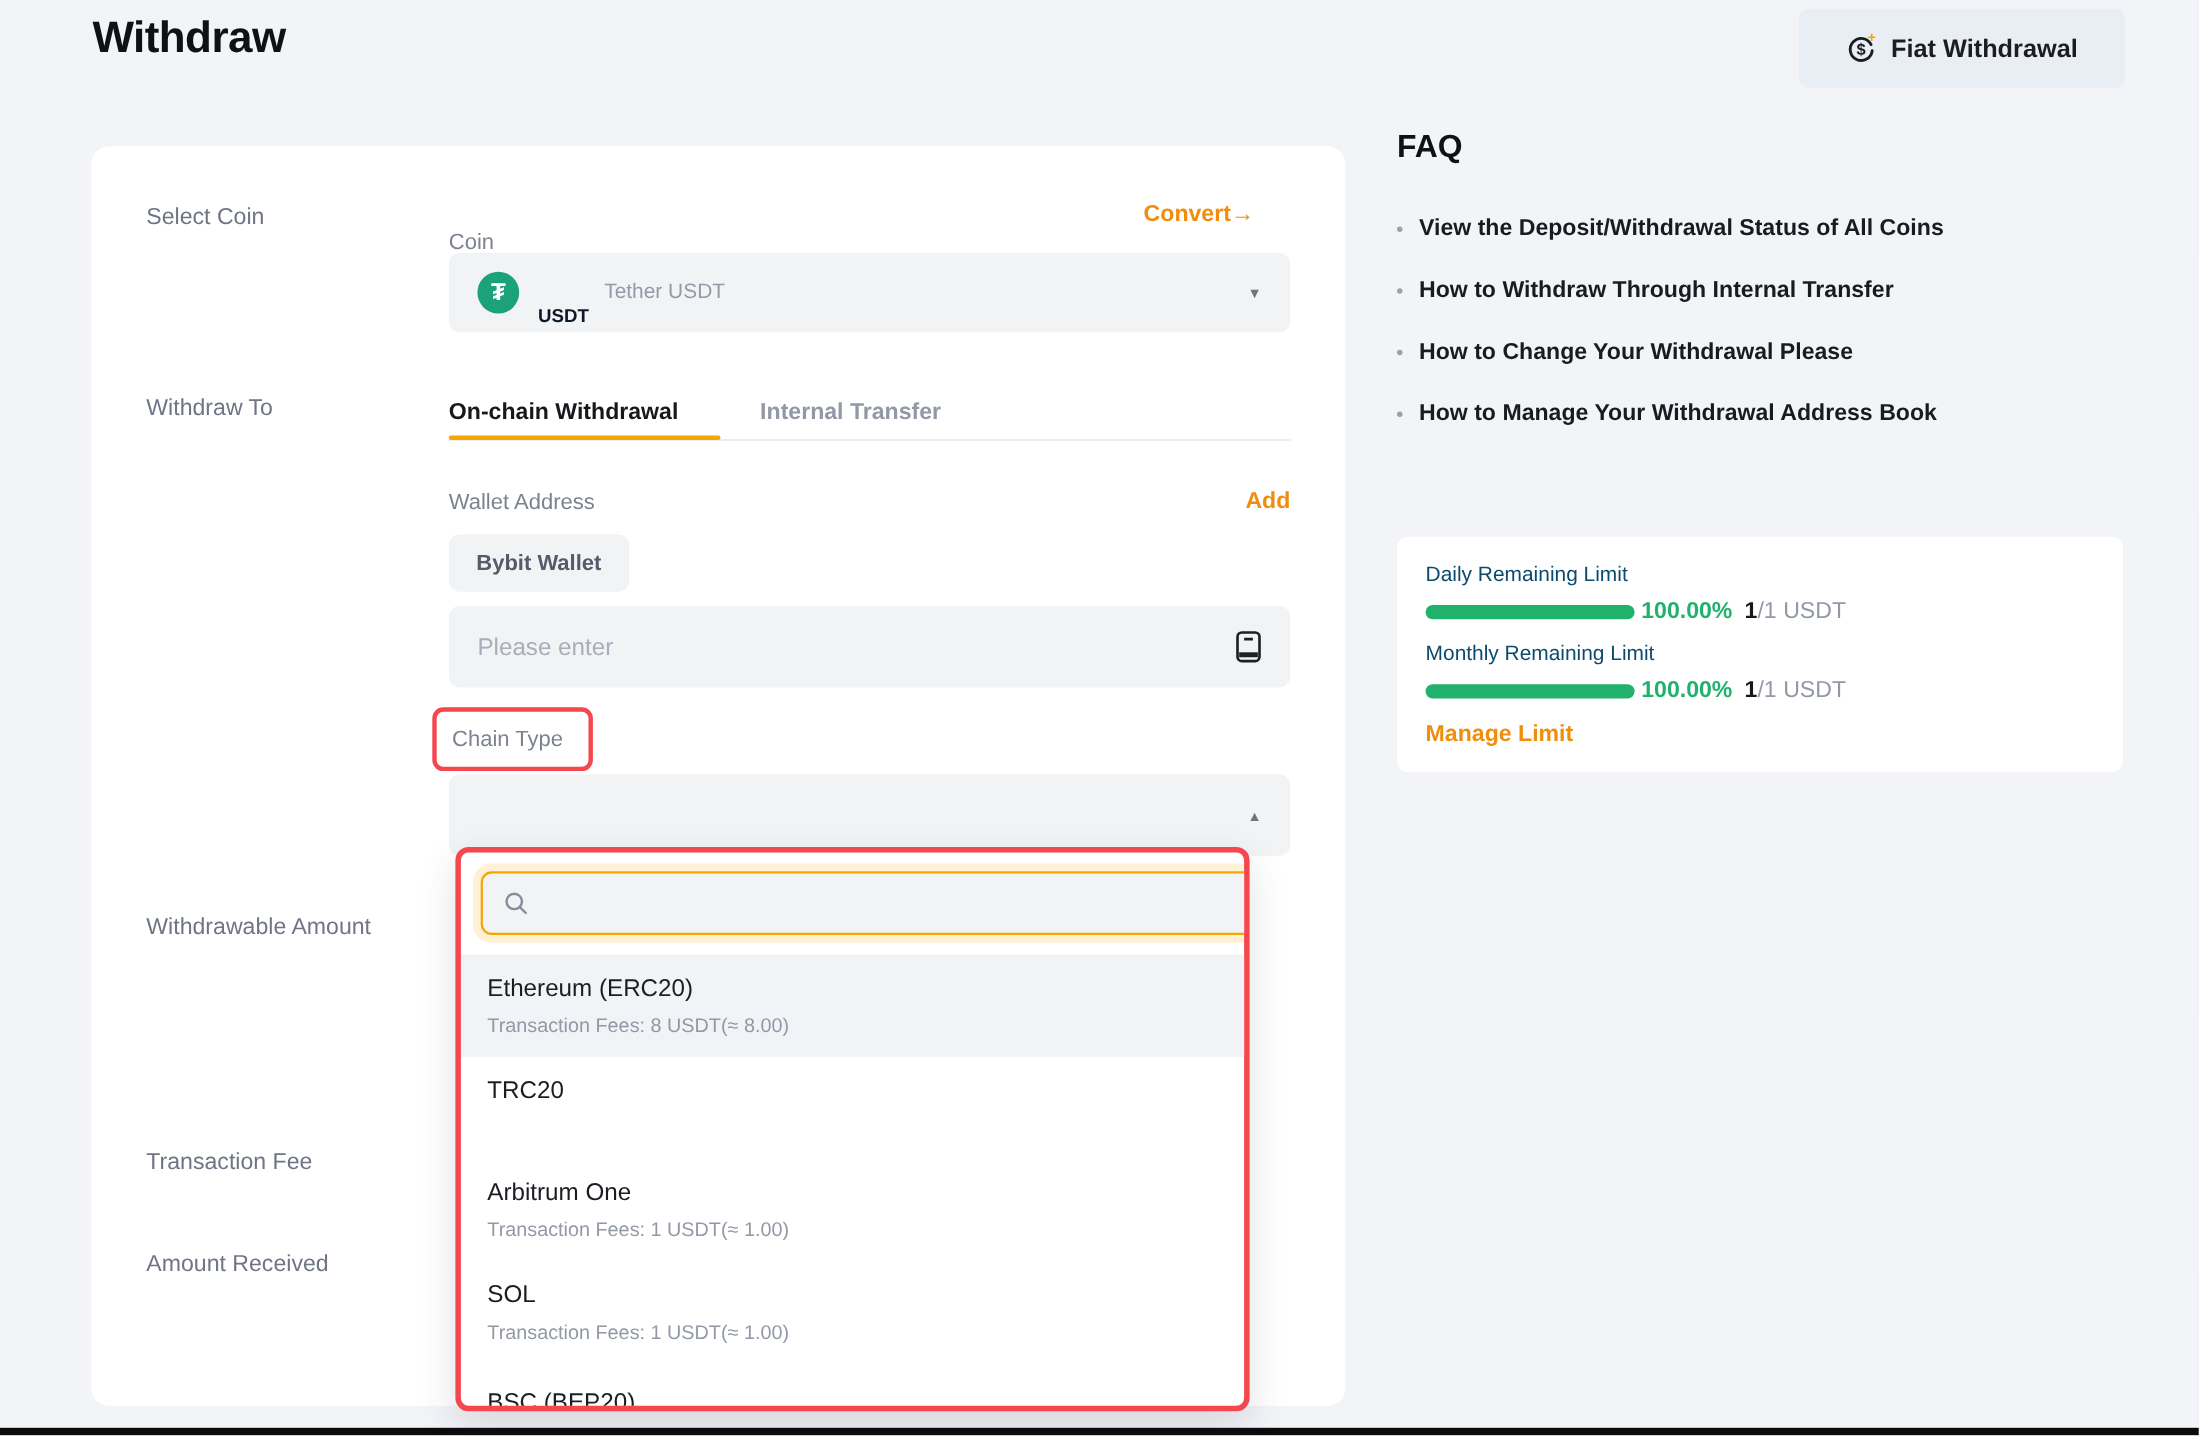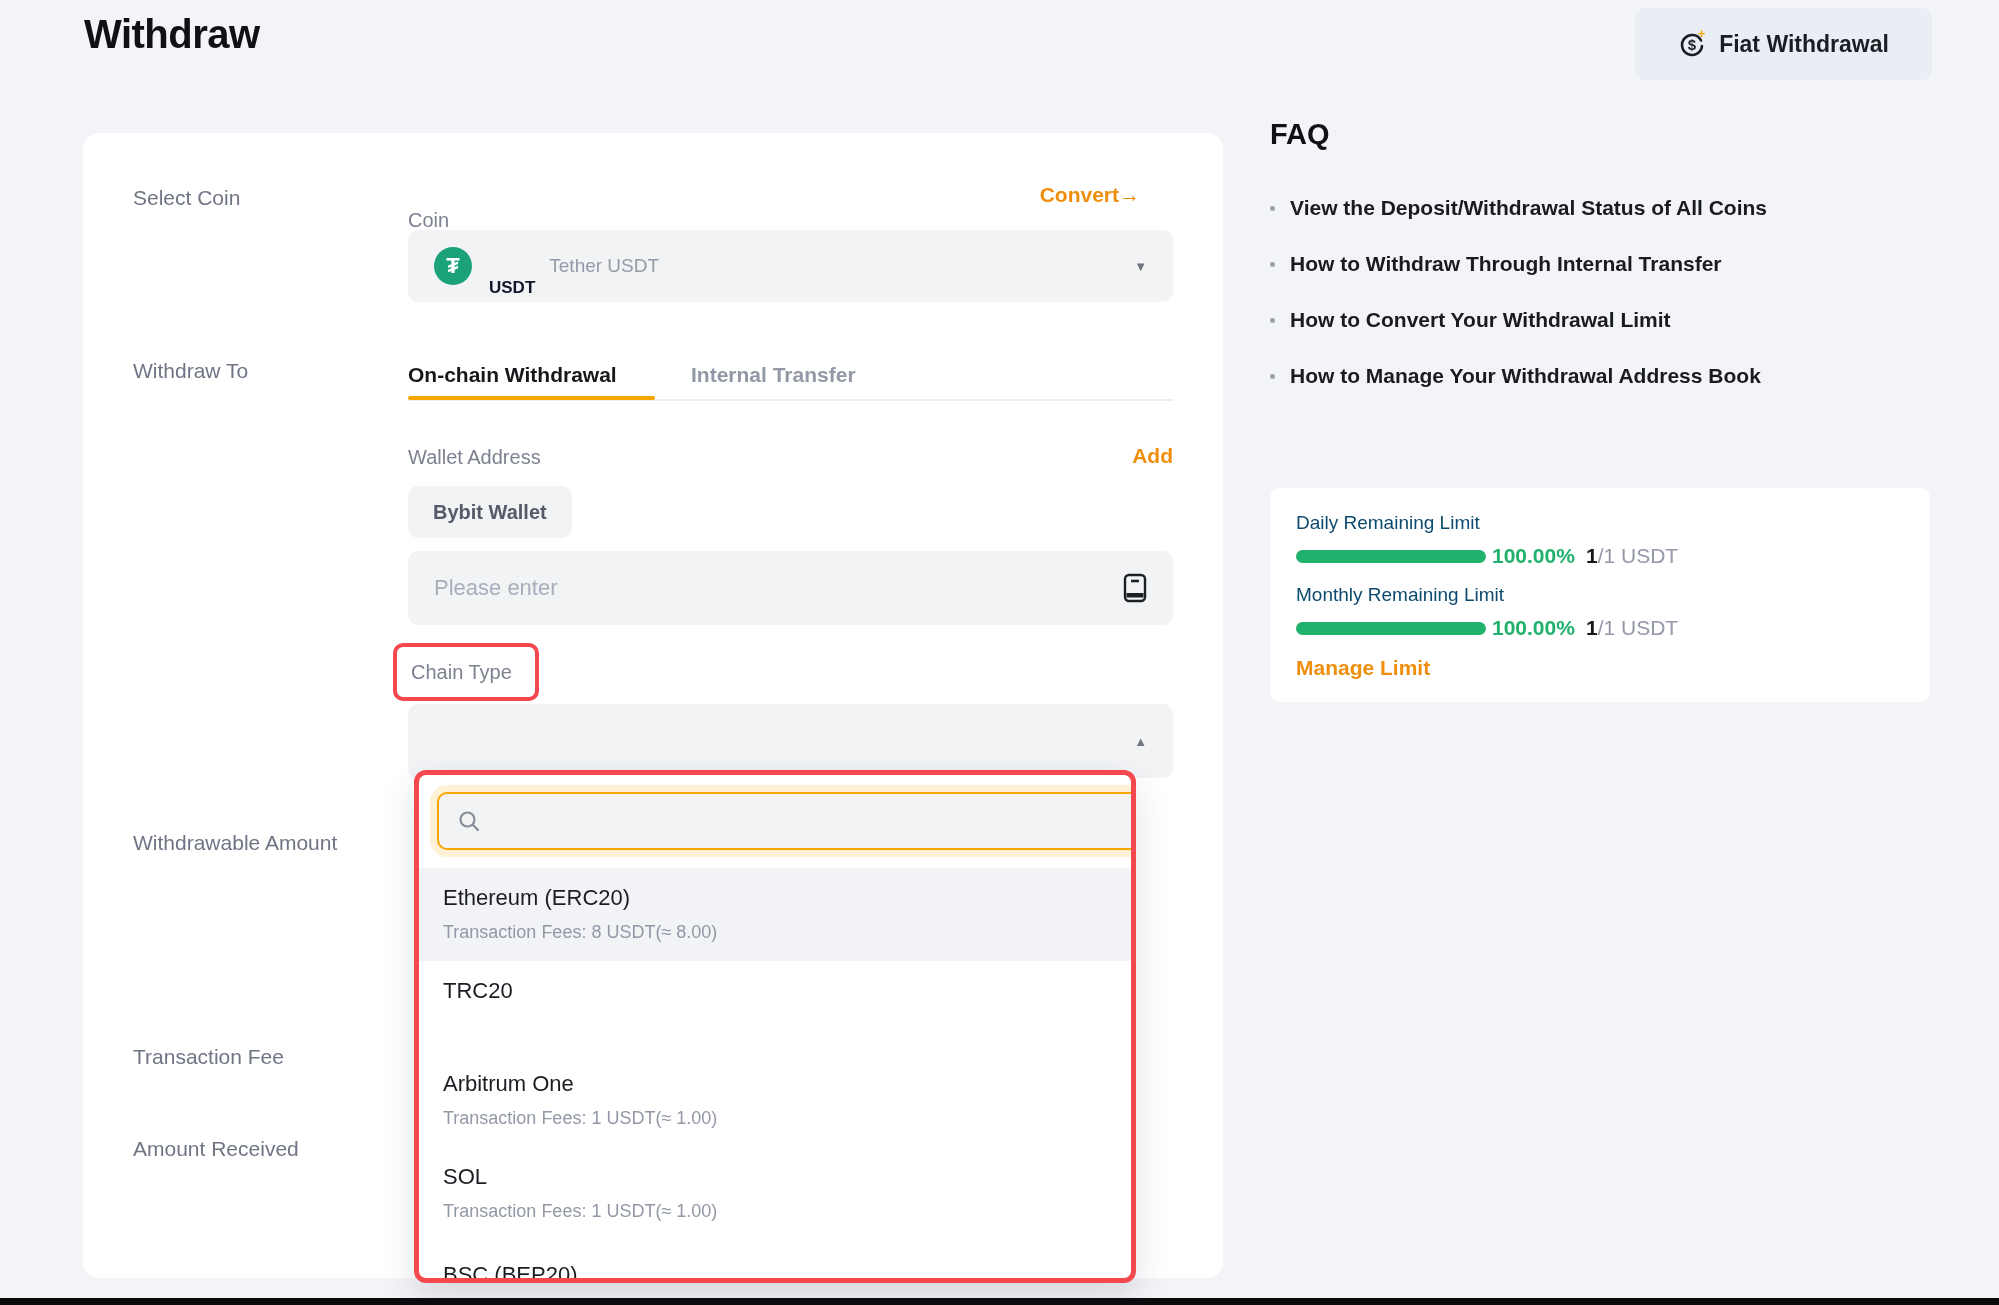--- a/index.html
+++ b/index.html
@@ -215,21 +215,21 @@
     <li class="faq-item">
       <span class="faq-bullet"></span>
       <span class="faq-text">View the Deposit/Withdrawal Status of All Coins</span>
     </li>
     <li class="faq-item">
       <span class="faq-bullet"></span>
       <span class="faq-text">How to Withdraw Through Internal Transfer</span>
     </li>
     <li class="faq-item">
       <span class="faq-bullet"></span>
-      <span class="faq-text">How to Convert Your Withdrawal Limit</span>
+      <span class="faq-text">How to Change Your Withdrawal Please</span>
     </li>
     <li class="faq-item">
       <span class="faq-bullet"></span>
       <span class="faq-text">How to Manage Your Withdrawal Address Book</span>
     </li>
   </ul>
 
   <div class="abs limits-card">
     <div class="limit-label" style="top:24px;">Daily Remaining Limit</div>
     <div class="limit-bar" style="top:62px;"></div>

